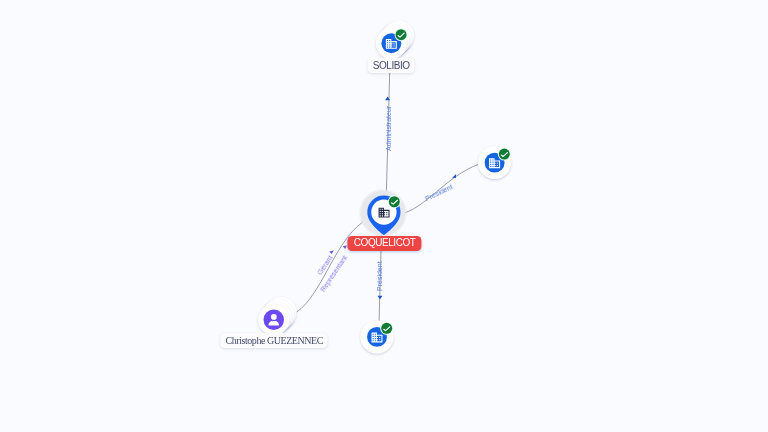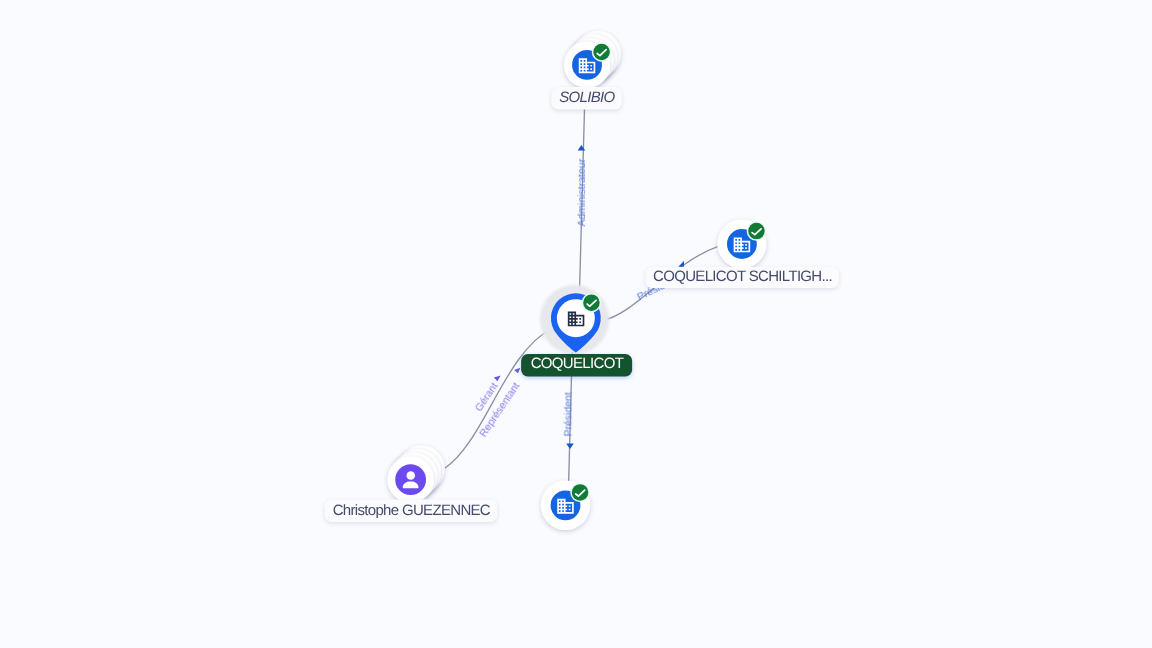--- a/index.html
+++ b/index.html
@@ -2,21 +2,21 @@
 <html><head>
 <meta charset="utf-8">
 <style>
   html,body{margin:0;padding:0;}
   body{width:768px;height:432px;background:#fafbfe;font-family:"Liberation Sans",sans-serif;overflow:hidden;position:relative;}
   #graph{position:absolute;left:0;top:0;width:768px;height:432px;}
   svg#edge-layer{position:absolute;left:0;top:0;width:768px;height:432px;overflow:visible;}
   svg#node-layer{position:absolute;left:0;top:0;width:768px;height:432px;overflow:visible;}
   .nlabel{position:absolute;z-index:3;background:#fbfbfd;border-radius:4.5px;padding:2.35px 4.8px 2.35px 5.25px;font-size:10px;letter-spacing:-0.45px;line-height:10px;color:#434b6c;white-space:nowrap;
     box-shadow:0 1px 3px rgba(70,80,140,0.16);transform:translateX(-50%) translateZ(0);-webkit-font-smoothing:antialiased;}
-  .nlabel.sel{background:#14532d;color:#fff;padding:2.35px 5.55px 2.35px 6.0px;box-shadow:0 1px 3px rgba(26,99,240,0.30);}
+  .nlabel.sel{background:#ef4444;color:#fff;padding:2.35px 5.55px 2.35px 6.0px;box-shadow:0 1px 3px rgba(26,99,240,0.30);}
   .elabel{position:absolute;z-index:2;font-size:7px;line-height:7px;white-space:nowrap;transform-origin:0 0;transform:translateZ(0);}
 </style>
 </head>
 <body>
 
 <div id="graph">
 
   <svg id="edge-layer" viewBox="0 0 768 432">
     <path d="M 390.1 57 L 386.3 195.6" fill="none" stroke="#8a90a6" stroke-width="0.9"></path>
     <polygon points="387.6,96.6 390.1,100.3 385.1,100.3" fill="#1b55c8"></polygon>
@@ -85,22 +85,21 @@
         <circle cx="276.15" cy="317.35" r="15.5" fill="#ffffff" filter="url(#nshadow)"></circle>
         <circle cx="273.75" cy="319.75" r="15.5" fill="#ffffff" filter="url(#nshadow)"></circle>
         <circle cx="273.75" cy="319.75" r="10.25" fill="#6d4aef"></circle>
         <g>
           <circle cx="273.85" cy="316.95" r="2.85" fill="#fff"></circle>
           <path d="M 273.75 320.85 c -3.4 0 -5.2 2.2 -5.2 3.6 l 0 1.0 l 10.4 0 l 0 -1.0 c 0 -1.4 -1.8 -3.6 -5.2 -3.6 z" fill="#fff"></path>
         </g>
       </g>
     </svg>
 
-<div class="nlabel" style="left: 391px; top: 58.2px; font-style: italic;">SOLIBIO</div>
+<div class="nlabel" style="left: 391px; top: 58.2px;">SOLIBIO</div>
     <div class="nlabel sel" style="left: 384.4px; top: 236.1px;">COQUELICOT</div>
-    <div class="nlabel" style="left: 494.8px; top: 177.6px;">COQUELICOT SCHILTIGH...</div>
-    <div class="nlabel" style="left: 274px; top: 333.2px;">Christophe GUEZENNEC</div>
+    <div class="nlabel" style="left: 274px; top: 333.2px; font-family: Liberation Serif, serif;">Christophe GUEZENNEC</div>
     <div class="elabel" style="left: 384.6px; top: 151.2px; color: rgb(90, 127, 224); transform: translateZ(0px) rotate(-90deg);">Administrateur</div>
     <div class="elabel" style="left: 424.3px; top: 196px; color: rgb(90, 127, 224); transform: translateZ(0px) rotate(-26deg);">Président</div>
     <div class="elabel" style="left: 376.4px; top: 291px; color: rgb(90, 127, 224); transform: translateZ(0px) rotate(-90deg);">Président</div>
     <div class="elabel" style="left: 316.4px; top: 272.4px; color: rgb(139, 122, 232); transform: translateZ(0px) rotate(-56deg);">Gérant</div>
     <div class="elabel" style="left: 318.7px; top: 288.7px; color: rgb(139, 122, 232); transform: translateZ(0px) rotate(-56deg);">Représentant</div>
   </div>
 
 </body></html>

